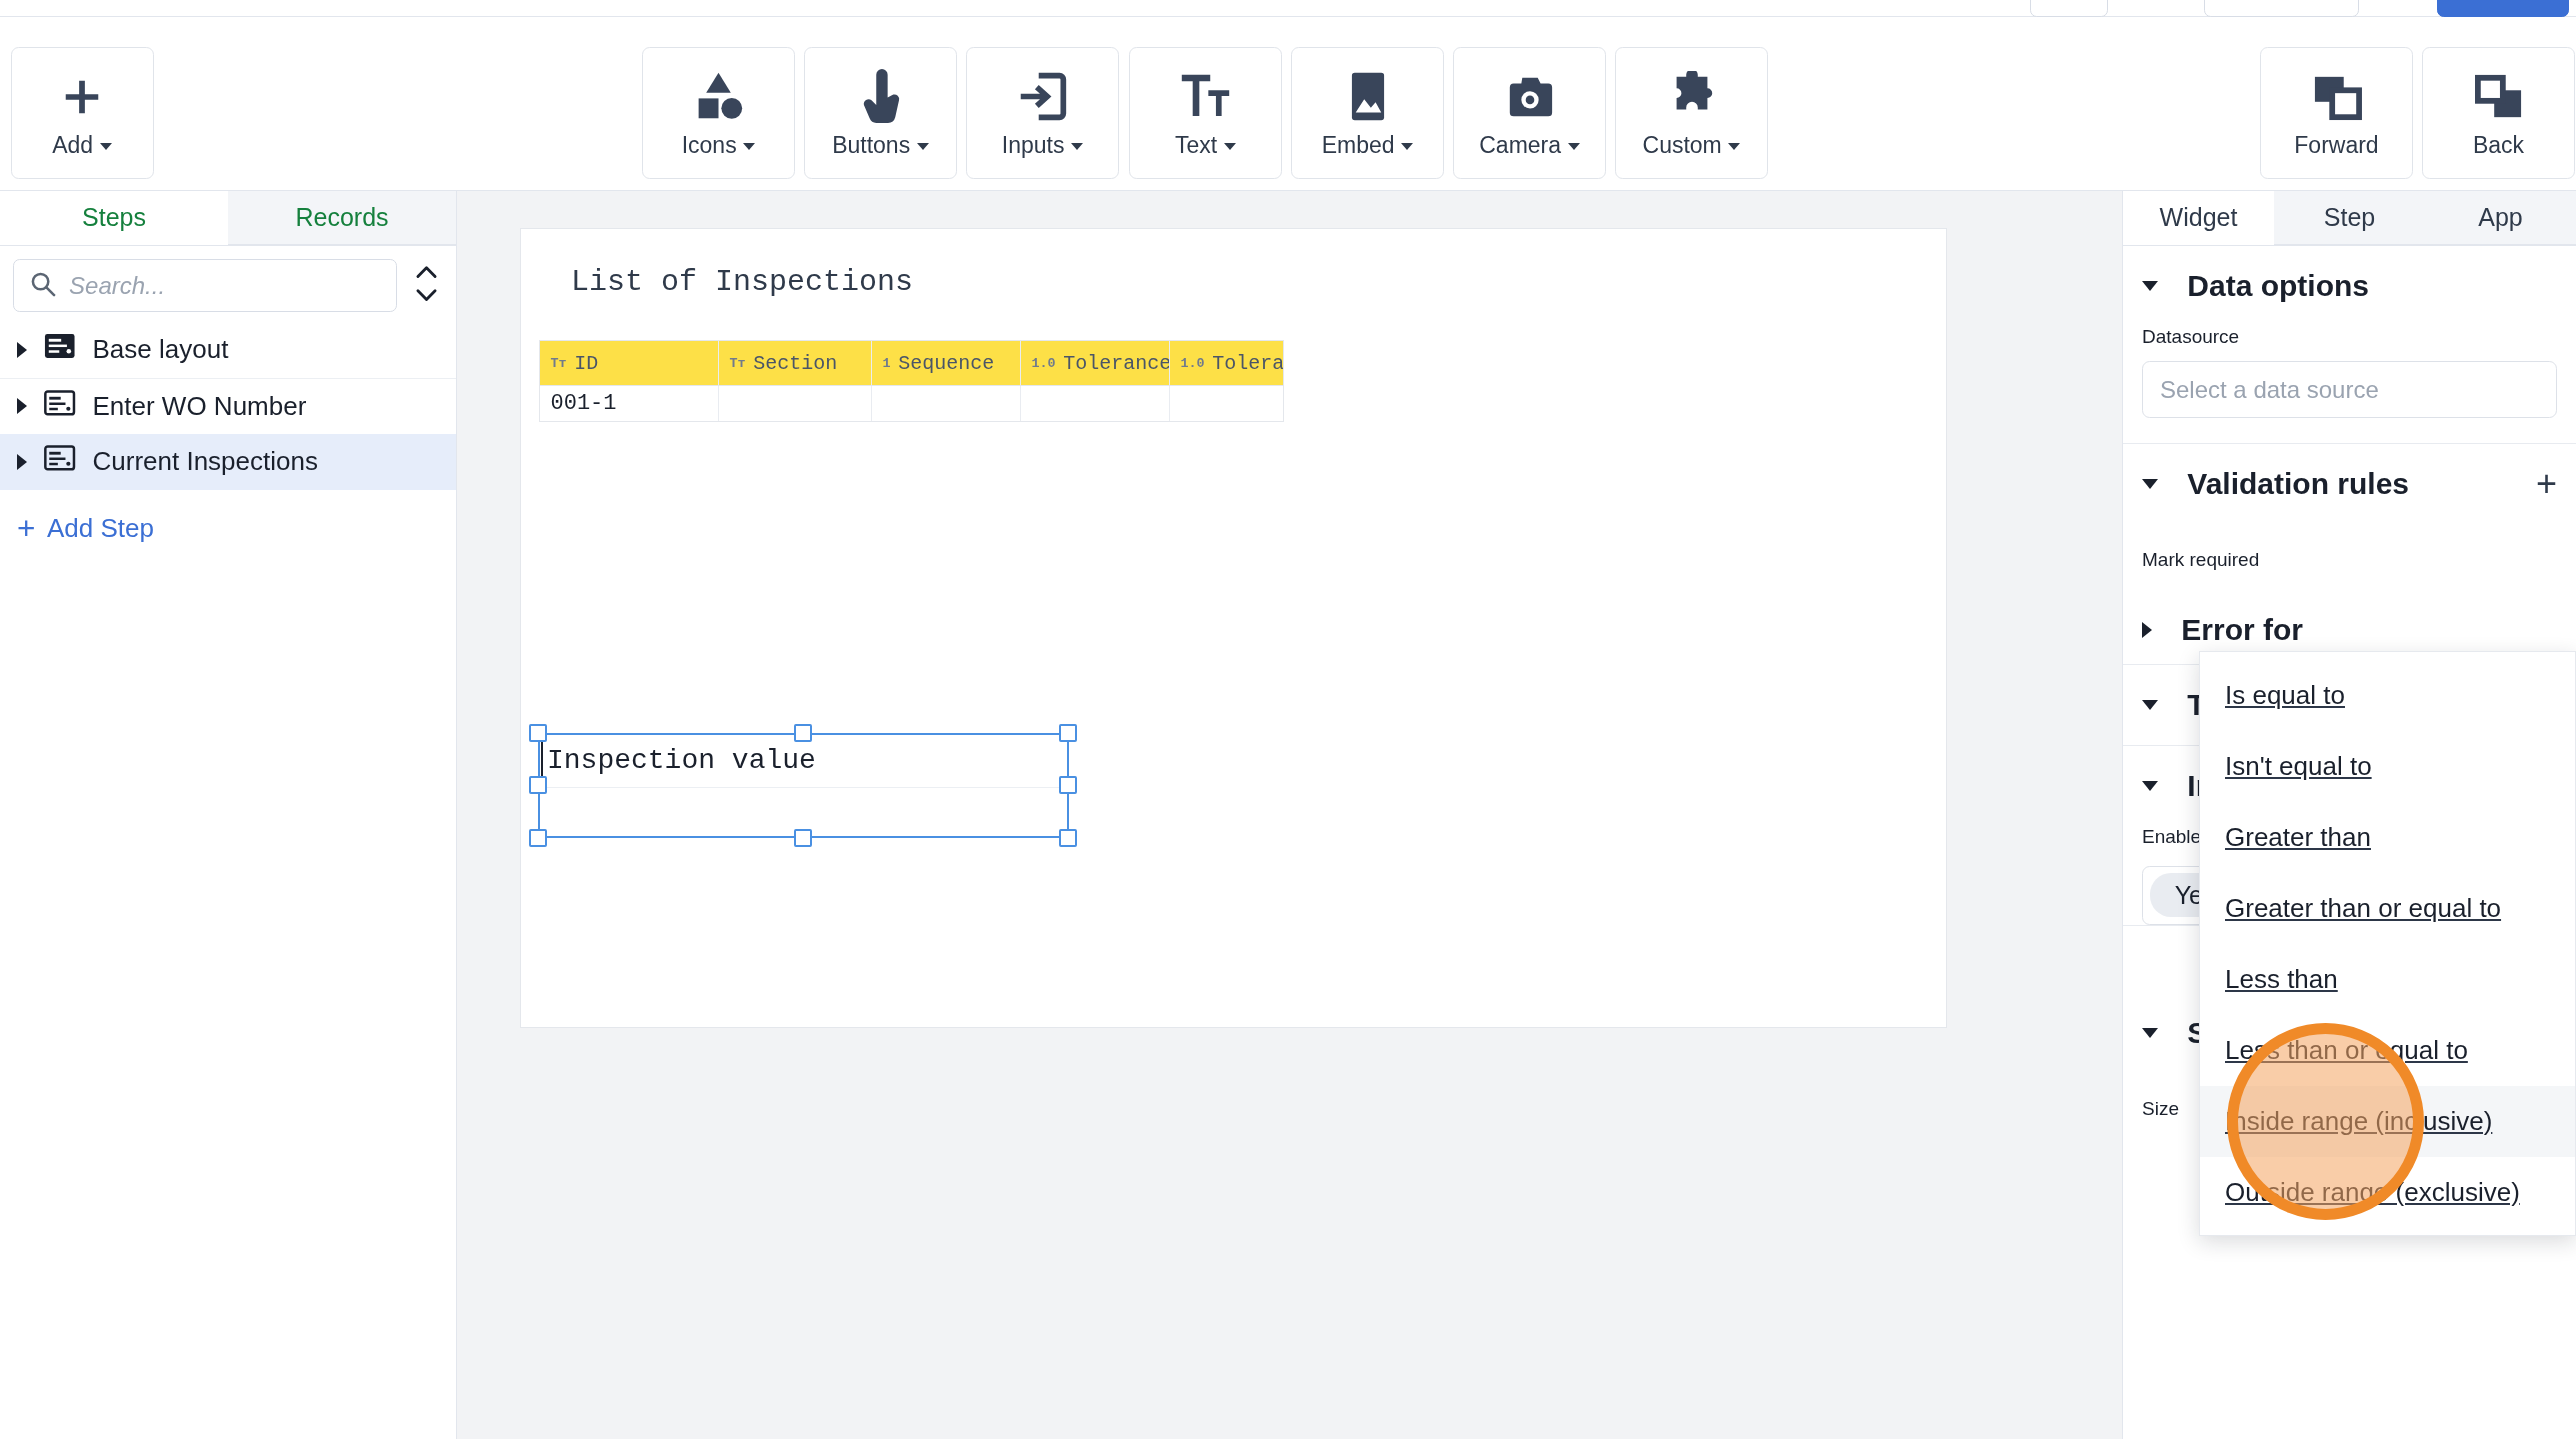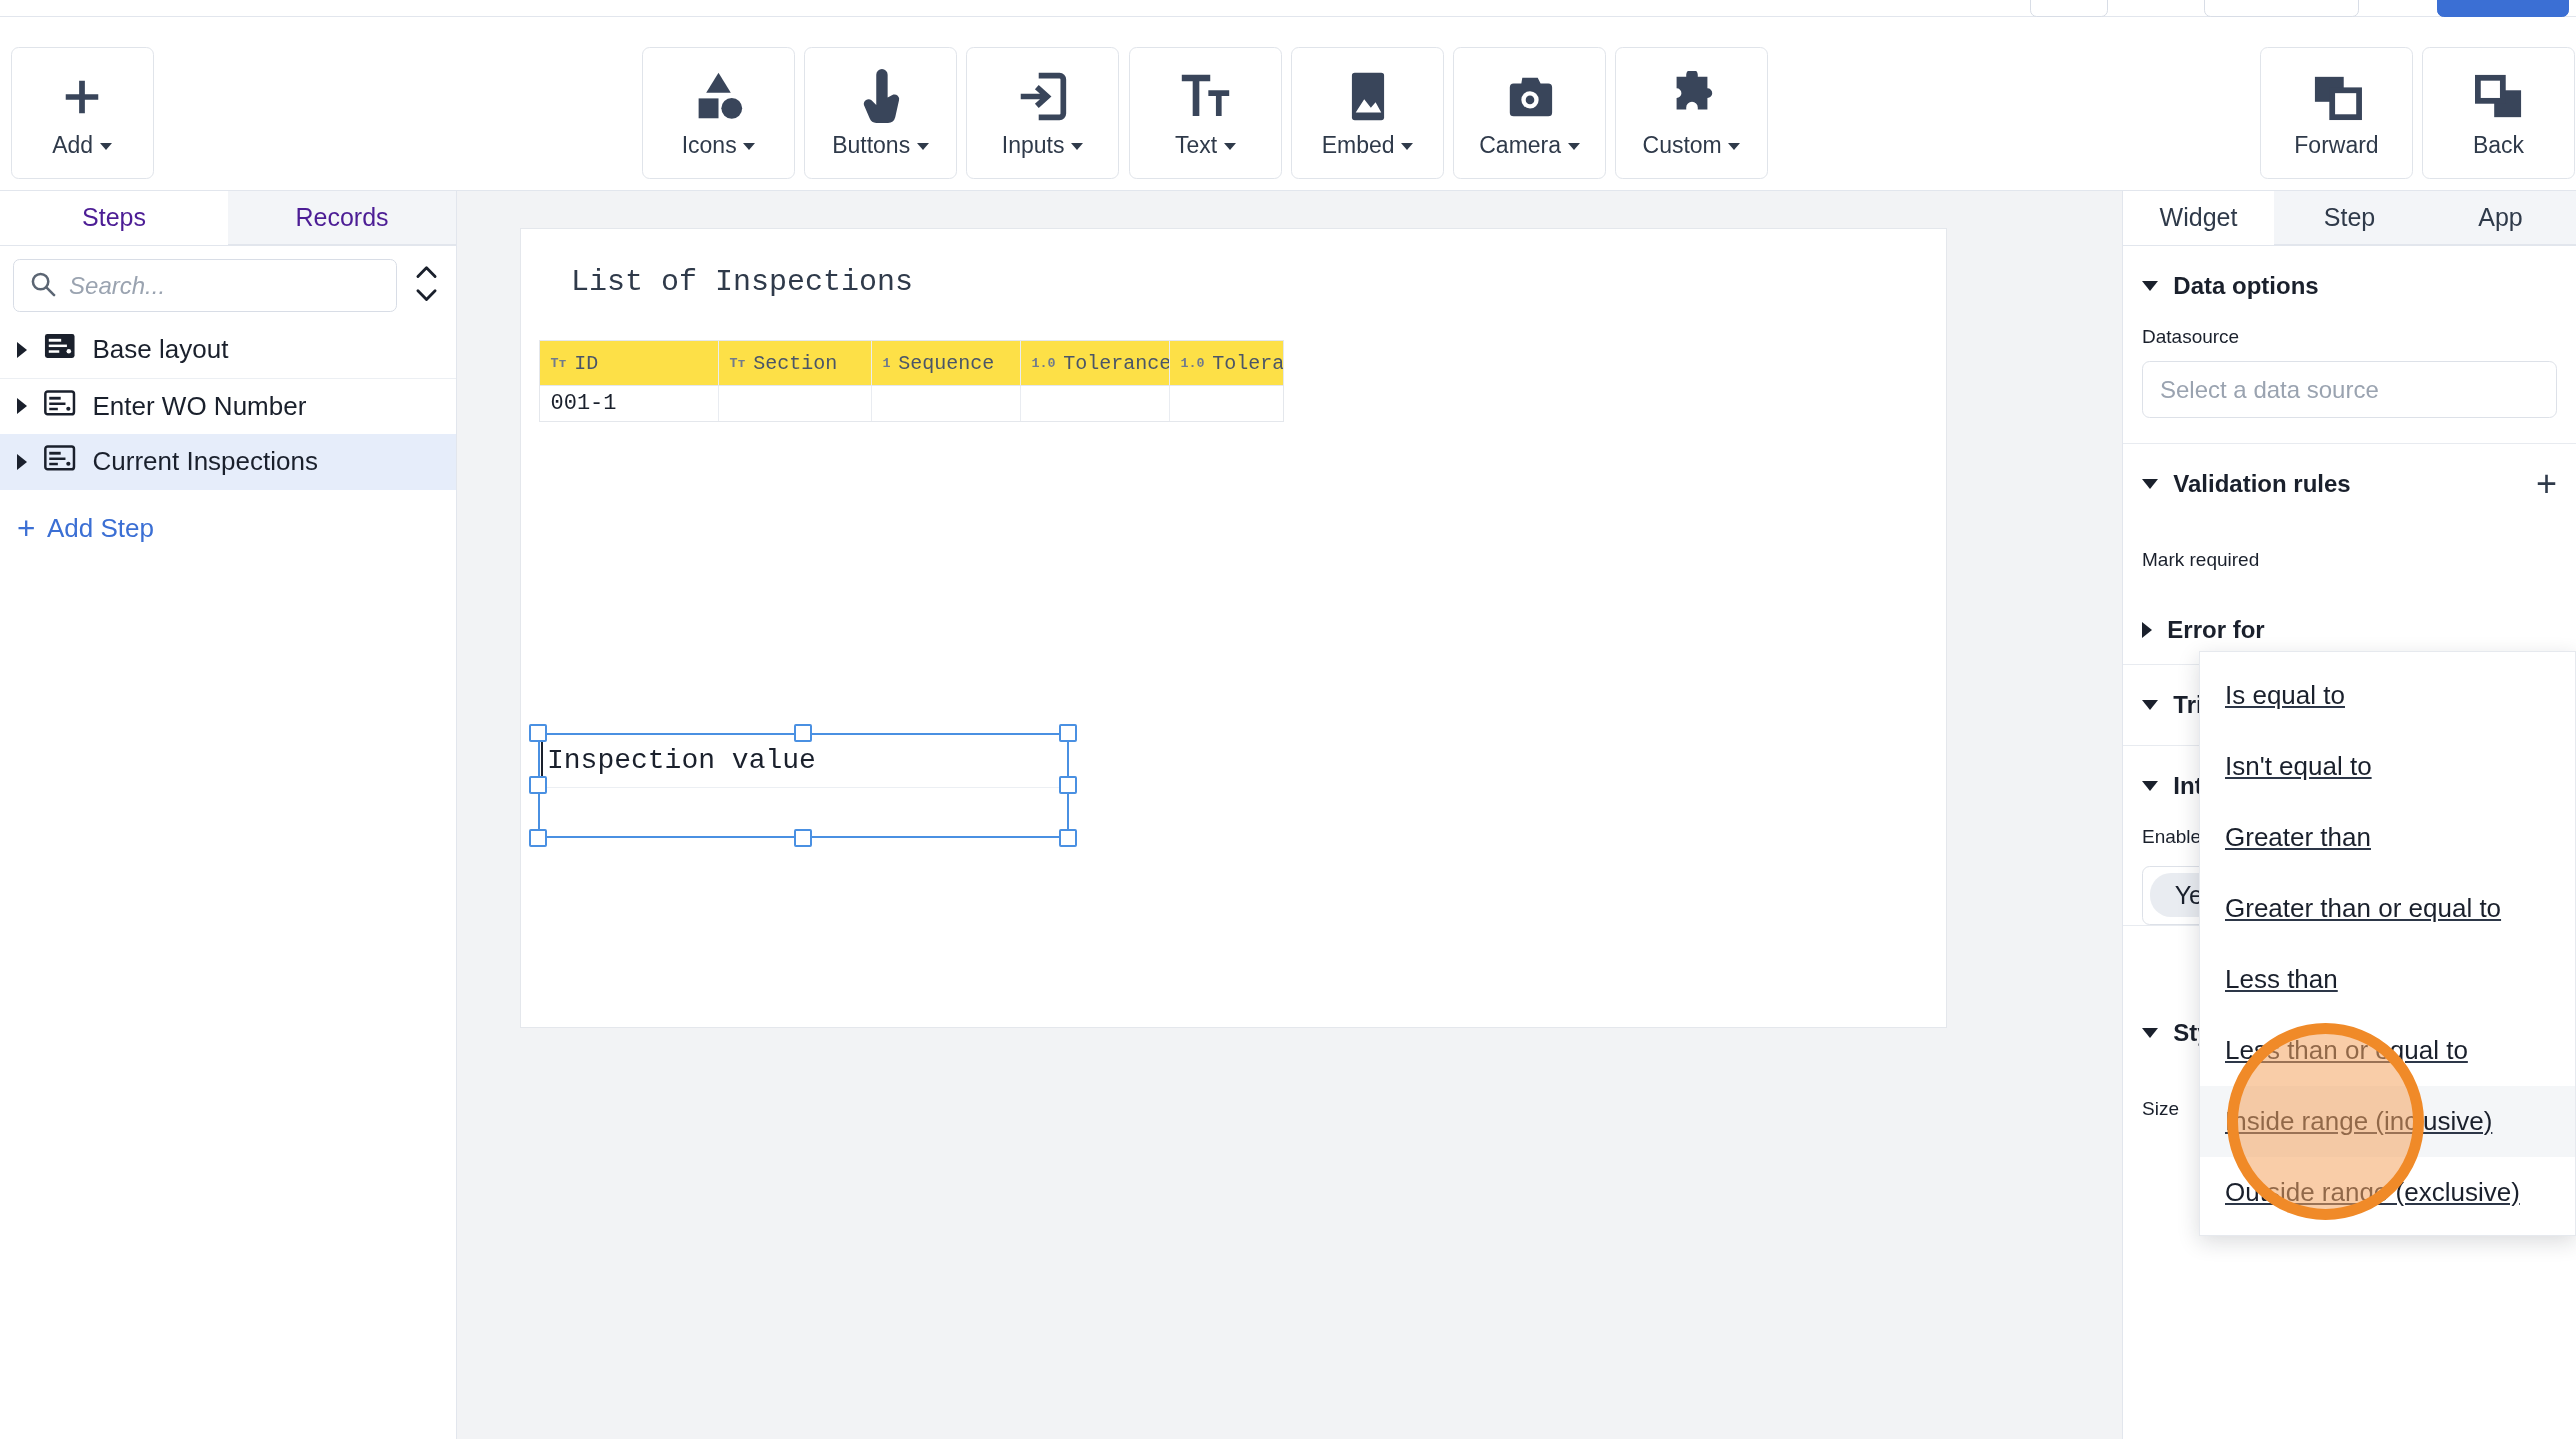--- a/index.html
+++ b/index.html
@@ -54,21 +54,21 @@
   .btn-back   { left: 2422px; width: 153px; }
 
   
   .sidebar {
     position: absolute; left: 0; top: 191px; width: 457px; height: 1249px;
     background: #ffffff; border-right: 1px solid #e2e6ed;
   }
   .side-tabs { display: flex; height: 55px; border-bottom: 1px solid #e2e6ed; }
   .side-tab {
     flex: 1; display: flex; align-items: center; justify-content: center;
-    font-size: 25px; color: #4c1d95; cursor: pointer;
+    font-size: 25px; color: #15803d; cursor: pointer;
     background: #f3f5f8; border-bottom: 1px solid #e2e6ed;
   }
   .side-tab.active { background: #ffffff; border-bottom: 1px solid #ffffff; }
 
   .search-row { display: flex; align-items: center; padding: 13.4px 13.4px 9.5px 13.4px; gap: 13.4px; }
   .search-box {
     flex: 1; height: 53px; border: 1px solid #d8dde6; border-radius: 6.7px;
     display: flex; align-items: center; gap: 13.4px; padding: 0 15.3px; background: #fff;
   }
   .search-box .ph { font-size: 24px; color: #9aa3b0; font-style: italic; }
@@ -131,21 +131,21 @@
   .r-tabs { display: flex; height: 55px; border-bottom: 1px solid #e2e6ed; }
   .r-tab {
     flex: 1; display: flex; align-items: center; justify-content: center;
     font-size: 25px; color: #2f3a4a; cursor: pointer;
     background: #f3f5f8; border-bottom: 1px solid #e2e6ed;
   }
   .r-tab.active { background: #fff; border-bottom: 1px solid #fff; }
 
   .sec { border-bottom: 1px solid #e8ebf0; padding: 0 19px; }
   .sec-head { display:flex; align-items:center; gap:15.3px; height: 80px; cursor:pointer; }
-  .sec-title { font-size: 24px; font-weight: bold; color: #1a202c; }
+  .sec-title { font-size: 30px; font-weight: bold; color: #1a202c; margin-left: 14px; }
   .sec-plus { margin-left: auto; font-size: 36px; color: #2f3a4a; line-height: 1; cursor:pointer; }
   .chev-d { width:0;height:0;border-left:8.6px solid transparent;border-right:8.6px solid transparent;border-top:10.5px solid #1a202c; }
   .chev-rs { width:0;height:0;border-top:8.6px solid transparent;border-bottom:8.6px solid transparent;border-left:10.5px solid #1a202c; }
 
   .fld-label { font-size: 19px; color: #1a202c; padding-bottom: 13.4px; }
   .fld-input {
     height: 57px; border: 1px solid #dde1e8; border-radius: 7.6px; background:#fff;
     display:flex; align-items:center; padding: 0 17px; font-size: 24px; color:#9aa3b0;
     margin-bottom: 25px;
   }

